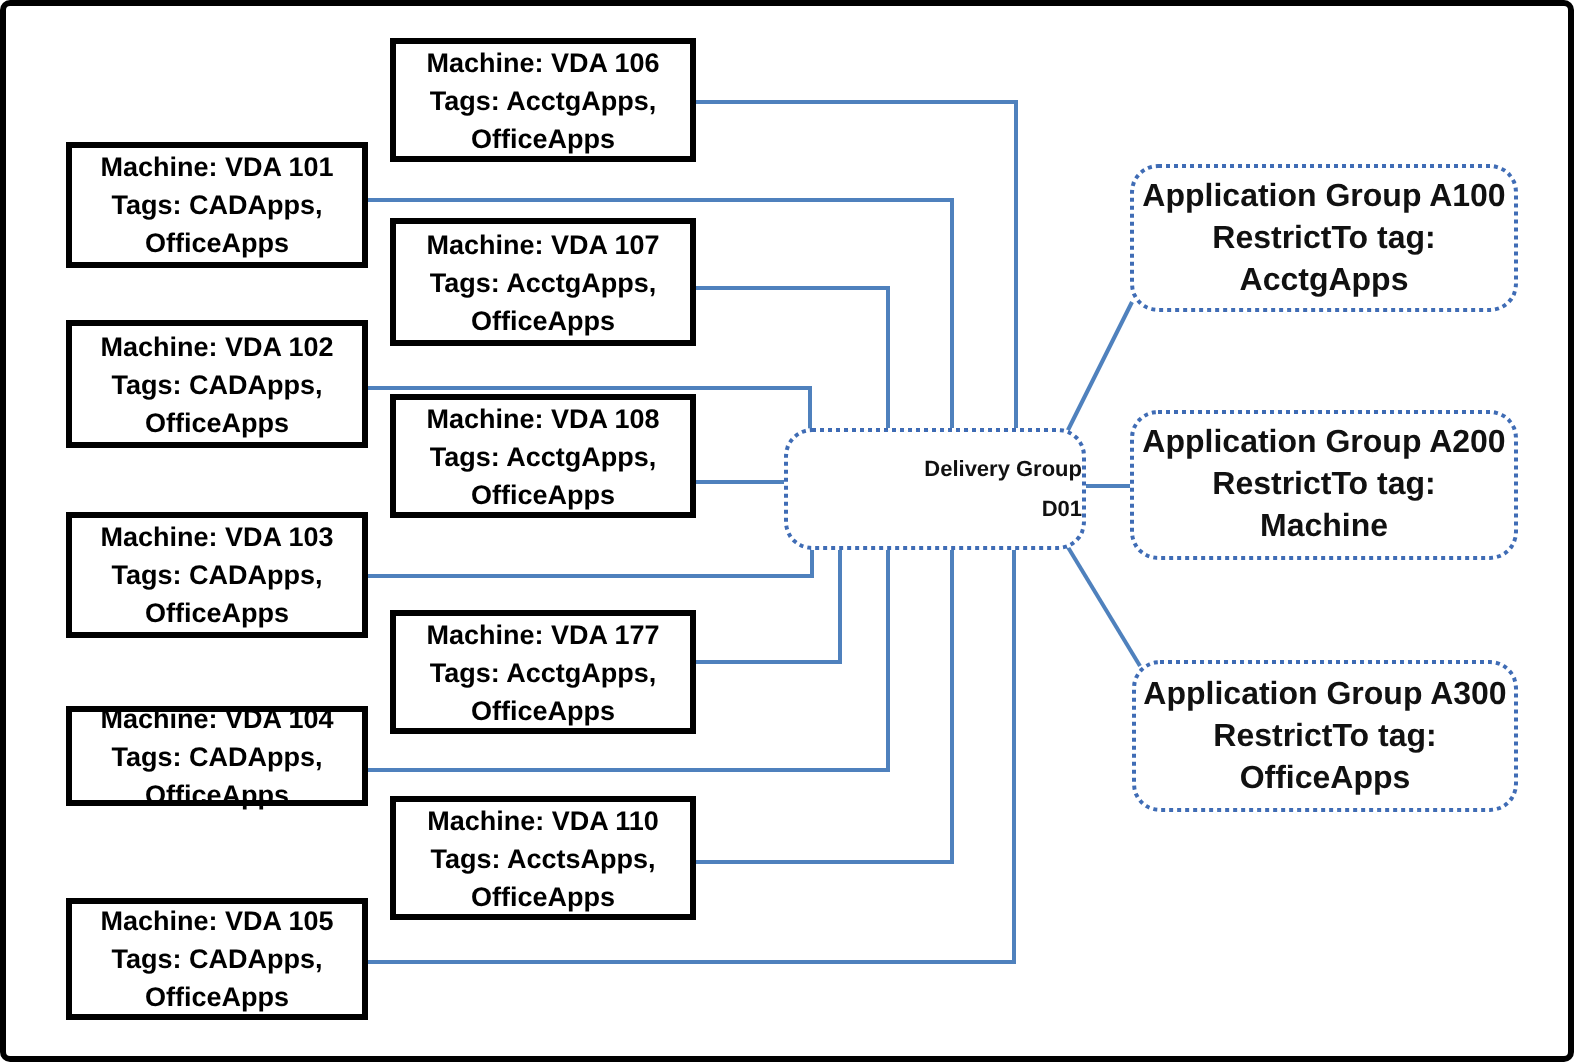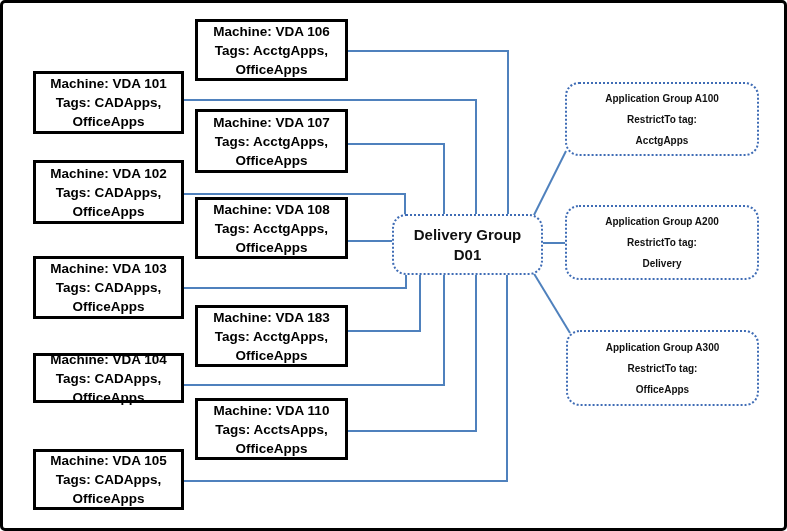--- a/index.html
+++ b/index.html
@@ -19,23 +19,23 @@
     border:3px solid #000;background:#fff;
     display:flex;flex-direction:column;justify-content:center;align-items:center;
     text-align:center;font-weight:700;color:#000;
     font-size:13.5px;line-height:19px;white-space:nowrap;
   }
   .gbox{
     position:absolute;z-index:2;box-sizing:border-box;
     border:2px dotted #3f6cb5;border-radius:14px;background:#fff;
     display:flex;flex-direction:column;justify-content:center;align-items:center;
     text-align:center;font-weight:700;color:#111;
-    font-size:10px;line-height:21px;white-space:nowrap;
+    font-size:16px;line-height:21px;white-space:nowrap;
   }
-  .dbox{font-size:15px;line-height:20px;}
+  .dbox{font-size:11px;line-height:20px;align-items:flex-end;}
   .wire{stroke:#4f81bd;stroke-width:2;fill:none;}
 </style>
 </head>
 <body>
 
 <div id="canvas">
 
   <svg id="wires" viewBox="0 0 787 531" xmlns="http://www.w3.org/2000/svg">
 
     <path class="wire" d="M181 97 H473 V212"></path>
@@ -90,21 +90,21 @@
     <div>Machine: VDA 107</div>
     <div>Tags: AcctgApps,</div>
     <div>OfficeApps</div>
   </div>
   <div class="mbox" style="left:192px;top:194px;width:153px;height:62px">
     <div>Machine: VDA 108</div>
     <div>Tags: AcctgApps,</div>
     <div>OfficeApps</div>
   </div>
   <div class="mbox" style="left:192px;top:302px;width:153px;height:62px">
-    <div>Machine: VDA 183</div>
+    <div>Machine: VDA 177</div>
     <div>Tags: AcctgApps,</div>
     <div>OfficeApps</div>
   </div>
   <div class="mbox" style="left:192px;top:395px;width:153px;height:62px">
     <div>Machine: VDA 110</div>
     <div>Tags: AcctsApps,</div>
     <div>OfficeApps</div>
   </div>
 
   <div class="gbox dbox" style="left:389px;top:211px;width:151px;height:61px">
@@ -113,21 +113,21 @@
   </div>
 
   <div class="gbox" style="left:562px;top:79px;width:194px;height:74px">
     <div>Application Group A100</div>
     <div>RestrictTo tag:</div>
     <div>AcctgApps</div>
   </div>
   <div class="gbox" style="left:562px;top:202px;width:194px;height:75px">
     <div>Application Group A200</div>
     <div>RestrictTo tag:</div>
-    <div>Delivery</div>
+    <div>Machine</div>
   </div>
   <div class="gbox" style="left:563px;top:327px;width:193px;height:76px">
     <div>Application Group A300</div>
     <div>RestrictTo tag:</div>
     <div>OfficeApps</div>
   </div>
 
 </div>
 
 </body></html>

